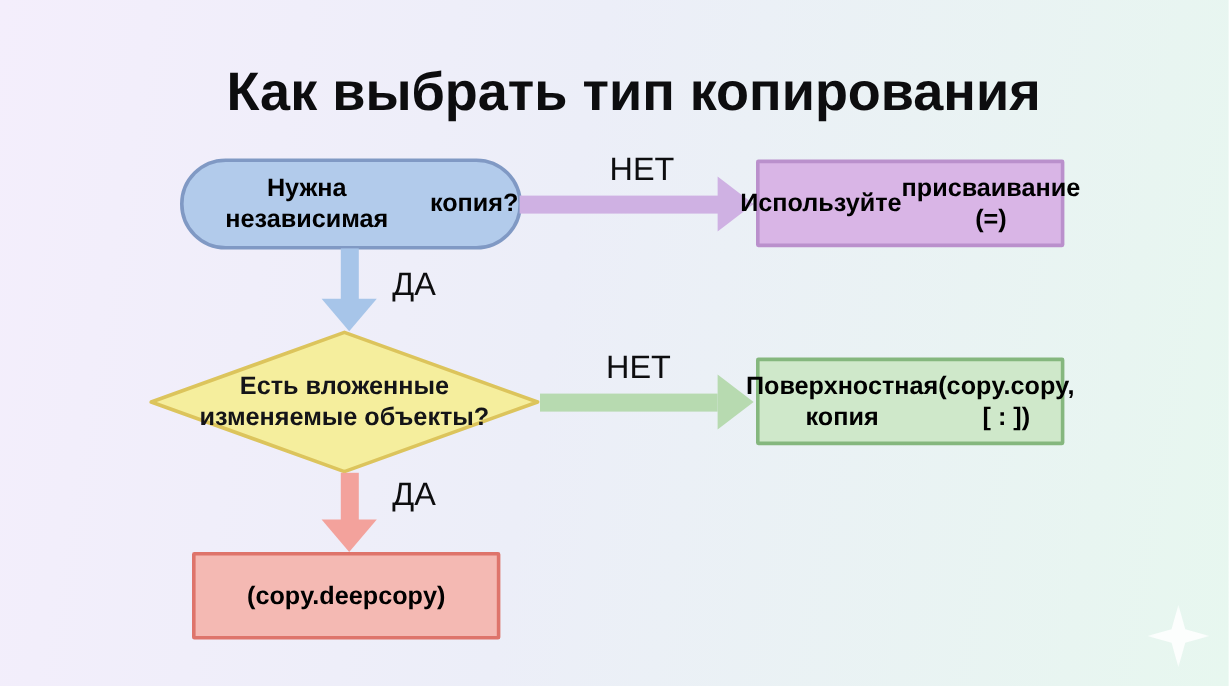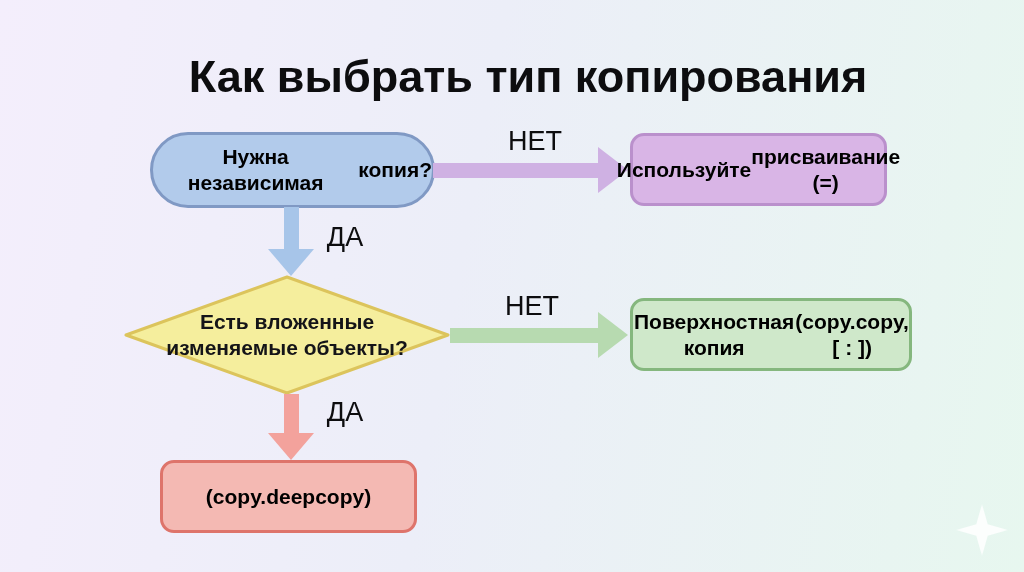--- a/index.html
+++ b/index.html
@@ -31,21 +31,21 @@
     align-items: center;
     justify-content: center;
     text-align: center;
     font-size: 21px;
     line-height: 26px;
     font-weight: bold;
     color: #000000;
     border: 3px solid transparent;
   }
   .stadium { border-radius: 40px; }
-  .rect { border-radius: 14px; }
+  .rect { border-radius: 2px; }
   .diamond-wrap { position: absolute; }
   .diamond-wrap svg { display: block; }
   .diamond-text {
     position: absolute; inset: 0;
     display: flex; flex-direction: column;
     justify-content: center;
     text-align: center;
     font-size: 21px; line-height: 26px; font-weight: bold;
     color: #141418;
   }
@@ -112,21 +112,21 @@
     <div class="diamond-text">
       <span>Есть вложенные</span>
       <span>изменяемые объекты?</span>
     </div>
   </div>
 
   <div class="shaft-h" style="left: 450px; top: 328px; width: 148px; background: rgb(183, 218, 176);"></div>
   <div class="head-right" style="left: 598px; top: 312px; border-left-color: rgb(183, 218, 176);"></div>
   <div class="edge-label" style="left:487px; top:291px;">НЕТ</div>
 
-  <div class="node rect" style="left: 630px; top: 298px; width: 282px; height: 73px; background: rgb(207, 232, 202); border-color: rgb(133, 183, 126);">
+  <div class="node rect" style="left: 630px; top: 298px; width: 257px; height: 73px; background: rgb(207, 232, 202); border-color: rgb(133, 183, 126);">
     <span>Поверхностная копия</span>
     <span>(copy.copy, [ : ])</span>
   </div>
 
   <div class="shaft-v" style="left: 284px; top: 394px; height: 40px; background: rgb(243, 162, 156);"></div>
   <div class="head-down" style="left: 268px; top: 433px; border-top-color: rgb(243, 162, 156);"></div>
   <div class="edge-label" style="left:300px; top:397px;">ДА</div>
 
   <div class="node rect" style="left: 160px; top: 460px; width: 257px; height: 73px; background: rgb(244, 185, 179); border-color: rgb(222, 116, 107);">
     <span>(copy.deepcopy)</span>

